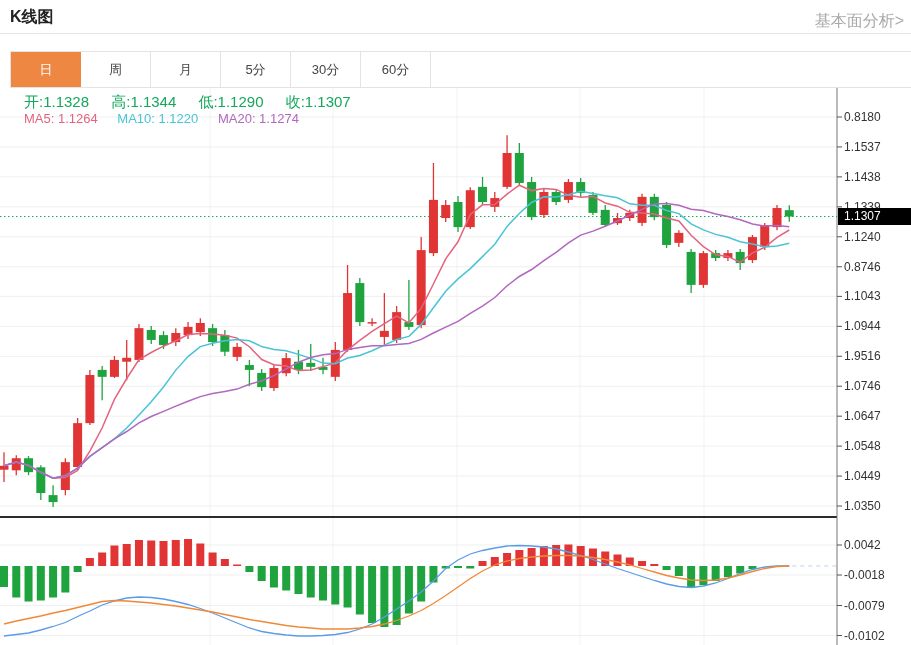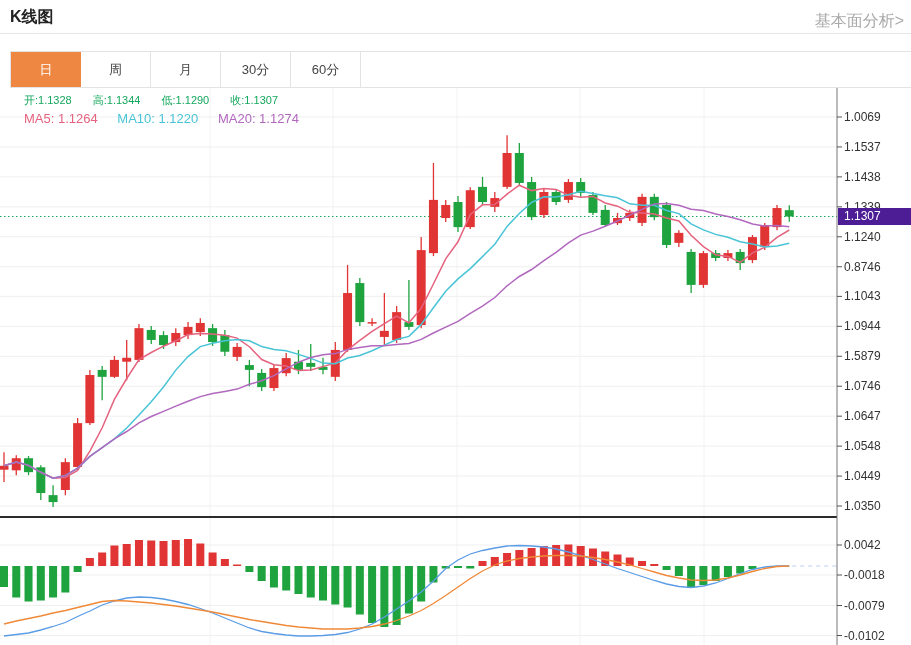--- a/index.html
+++ b/index.html
@@ -9,21 +9,21 @@
   .page-title{position:absolute;left:10px;top:7px;font-size:16px;font-weight:bold;color:#222;margin:0;}
   .fund-link{position:absolute;right:7px;top:11px;font-size:16px;color:#a9a9a9;text-decoration:none;cursor:pointer;}
   .header-divider{position:absolute;top:33px;left:0;width:100%;border-top:1px solid #e7e7e7;}
   .tab-bar{position:absolute;top:51px;left:10px;width:901px;height:37px;display:flex;
            border-top:1px solid #e3e3e3;border-bottom:1px solid #e3e3e3;border-left:1px solid #e3e3e3;box-sizing:border-box;}
   .tab{width:70px;height:100%;line-height:35px;text-align:center;font-size:13px;color:#444;
        border-right:1px solid #e3e3e3;cursor:pointer;box-sizing:border-box;background:#fff;}
   .tab.active{color:#fff;border-right:none;}
   .chart-area{position:absolute;top:88px;left:0;width:911px;height:557px;}
   #chart-svg{position:absolute;top:0;left:0;}
-  .ohlc-row{position:absolute;top:5px;left:24px;font-size:11px;white-space:nowrap;}
+  .ohlc-row{position:absolute;top:5px;left:24px;font-size:15px;white-space:nowrap;}
   .ohlc-row span{margin-right:18px;}
   .ma-row{position:absolute;top:23px;left:24px;font-size:13px;white-space:nowrap;}
   .ma-row span{margin-right:16px;}
   .macd-row{position:absolute;top:440px;left:24px;font-size:13px;white-space:nowrap;}
   .macd-row span{margin-right:14px;}
   .axis-label{position:absolute;left:844px;width:62px;font-size:12px;color:#333;line-height:16px;}
   #price-tag{position:absolute;left:838px;top:120px;width:68px;height:17px;color:#fff;
              font-size:12px;line-height:17px;padding-left:6px;}
 </style>
 </head>
@@ -34,20 +34,21 @@
   <div class="page-header">
     <h1 class="page-title">K线图</h1>
     <a class="fund-link">基本面分析&gt;</a>
   </div>
   <div class="header-divider"></div>
 
   <div class="tab-bar">
     <div class="tab active" style="background: rgb(238, 135, 66);">日</div>
     <div class="tab">周</div>
     <div class="tab">月</div>
+    <div class="tab">5分</div>
     <div class="tab">30分</div>
     <div class="tab">60分</div>
   </div>
 
   <div class="chart-area">
     <svg id="chart-svg" width="911" height="557">
         <line x1="210" y1="0" x2="210" y2="557" stroke="#f2f2f2"></line>
         <line x1="333" y1="0" x2="333" y2="557" stroke="#f2f2f2"></line>
         <line x1="457" y1="0" x2="457" y2="557" stroke="#f2f2f2"></line>
         <line x1="580" y1="0" x2="580" y2="557" stroke="#f2f2f2"></line>
@@ -303,38 +304,38 @@
     </div>
 
     <div class="ma-row">
       <span style="color: rgb(229, 99, 127);">MA5: 1.1264</span>
       <span style="color: rgb(73, 196, 214);">MA10: 1.1220</span>
       <span style="color: rgb(177, 104, 190);">MA20: 1.1274</span>
     </div>
 
 
     <div id="axis-labels">
-        <div class="axis-label" style="top: 21px;">1.0069</div>
+        <div class="axis-label" style="top: 21px;">0.8180</div>
         <div class="axis-label" style="top: 50.9475px;">1.1537</div>
         <div class="axis-label" style="top: 80.895px;">1.1438</div>
         <div class="axis-label" style="top: 110.843px;">1.1339</div>
         <div class="axis-label" style="top: 140.79px;">1.1240</div>
         <div class="axis-label" style="top: 170.737px;">0.8746</div>
         <div class="axis-label" style="top: 200.382px;">1.1043</div>
         <div class="axis-label" style="top: 230.33px;">1.0944</div>
-        <div class="axis-label" style="top: 260.277px;">1.5879</div>
+        <div class="axis-label" style="top: 260.277px;">1.9516</div>
         <div class="axis-label" style="top: 290.225px;">1.0746</div>
         <div class="axis-label" style="top: 320.172px;">1.0647</div>
         <div class="axis-label" style="top: 350.12px;">1.0548</div>
         <div class="axis-label" style="top: 380.067px;">1.0449</div>
         <div class="axis-label" style="top: 410.015px;">1.0350</div>
         <div class="axis-label" style="top: 449px;">0.0042</div>
         <div class="axis-label" style="top: 479px;">-0.0018</div>
         <div class="axis-label" style="top: 509.5px;">-0.0079</div>
         <div class="axis-label" style="top: 539.5px;">-0.0102</div>
       </div>
 
-    <div id="price-tag" style="background: #4c1d95;">
+    <div id="price-tag" style="background: #000000;">
       <span>1.1307</span>
     </div>
   </div>
 
 </div>
 
 </body></html>

